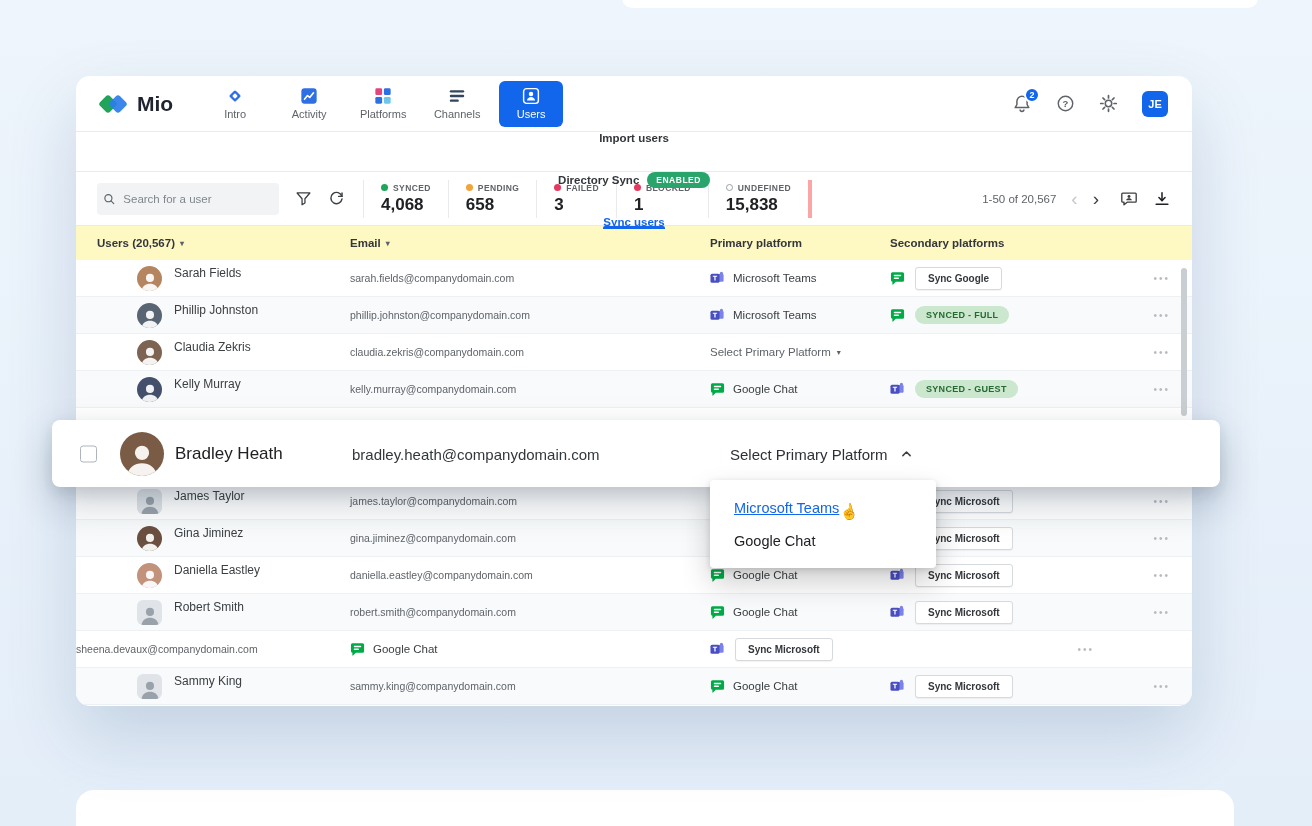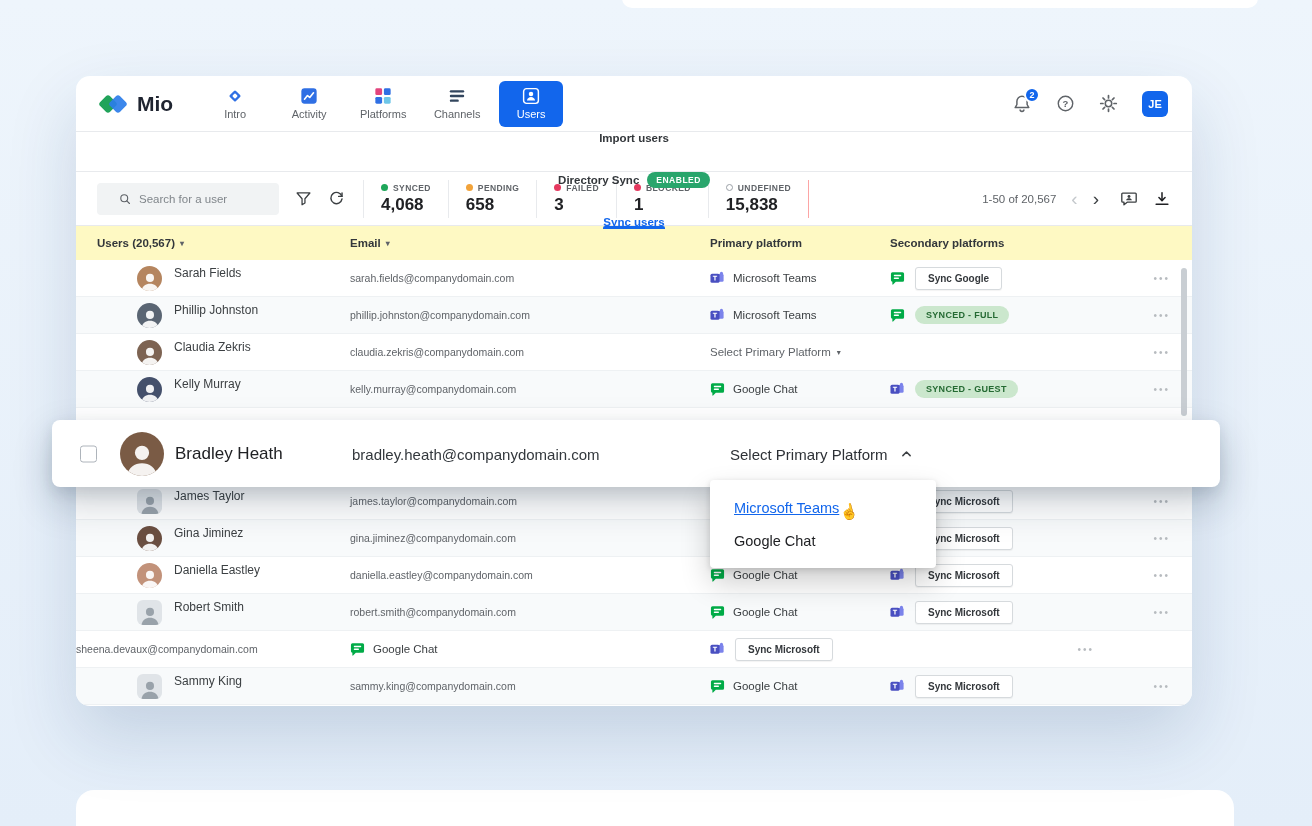--- a/index.html
+++ b/index.html
@@ -42,29 +42,29 @@
   .tab { display:flex; align-items:center; gap:8px; height:100%; position:relative; cursor:pointer; }
   .tab.active { color:#1266ec; }
   .tab.active::after { content:""; position:absolute; bottom:-1px; left:0; right:0; height:3px;
                        background:#1266ec; border-radius:2px 2px 0 0; }
   .enabled-pill { background:#29a56c; color:#fff; font-size:8.5px; font-weight:bold;
                   padding:3px 9px; border-radius:9px; letter-spacing:.5px; }
 
   
   .toolbar { height:54px; display:flex; align-items:center; padding:0 21px; border-bottom:1px solid #e8eaed; }
   .search-box { width:182px; height:32px; background:#f1f3f4; border-radius:4px; display:flex;
-                align-items:center; gap:8px; padding:0 22px; flex:none; }
+                align-items:center; gap:8px; padding:0 6px; flex:none; }
   .search-box input { border:none; background:transparent; outline:none; font-size:11.5px;
                       color:#3c4043; width:100%; font-family:"Liberation Sans",sans-serif; }
   .search-box input::placeholder { color:#80868b; }
   .icon-btn { margin-left:16px; display:flex; align-items:center; cursor:pointer; flex:none; }
   .stats { display:flex; align-items:stretch; margin-left:18px; height:38px; }
   .stat { padding:0 17px; border-left:1px solid #e8eaed; display:flex; flex-direction:column;
           gap:2px; justify-content:center; }
-  .stat:last-child { border-right:1px solid #fca5a5;justify-content:center; }
+  .stat:last-child { border-right:4px solid #fca5a5;justify-content:center; }
   .stat-top { display:flex; align-items:center; gap:5px; font-size:8.5px; font-weight:bold;
               color:#5f6368; letter-spacing:.4px; }
   .stat-dot { width:7px; height:7px; border-radius:50%; flex:none; }
   .stat-value { font-size:17px; font-weight:bold; color:#202124; }
   .toolbar-right { margin-left:auto; display:flex; align-items:center; gap:15px; color:#5f6368; }
   .pagination-text { font-size:11.5px; }
   .chev { font-size:19px; line-height:1; cursor:pointer; color:#3c4043; }
   .chev.disabled { color:#c4c8cc; cursor:default; }
 
   

